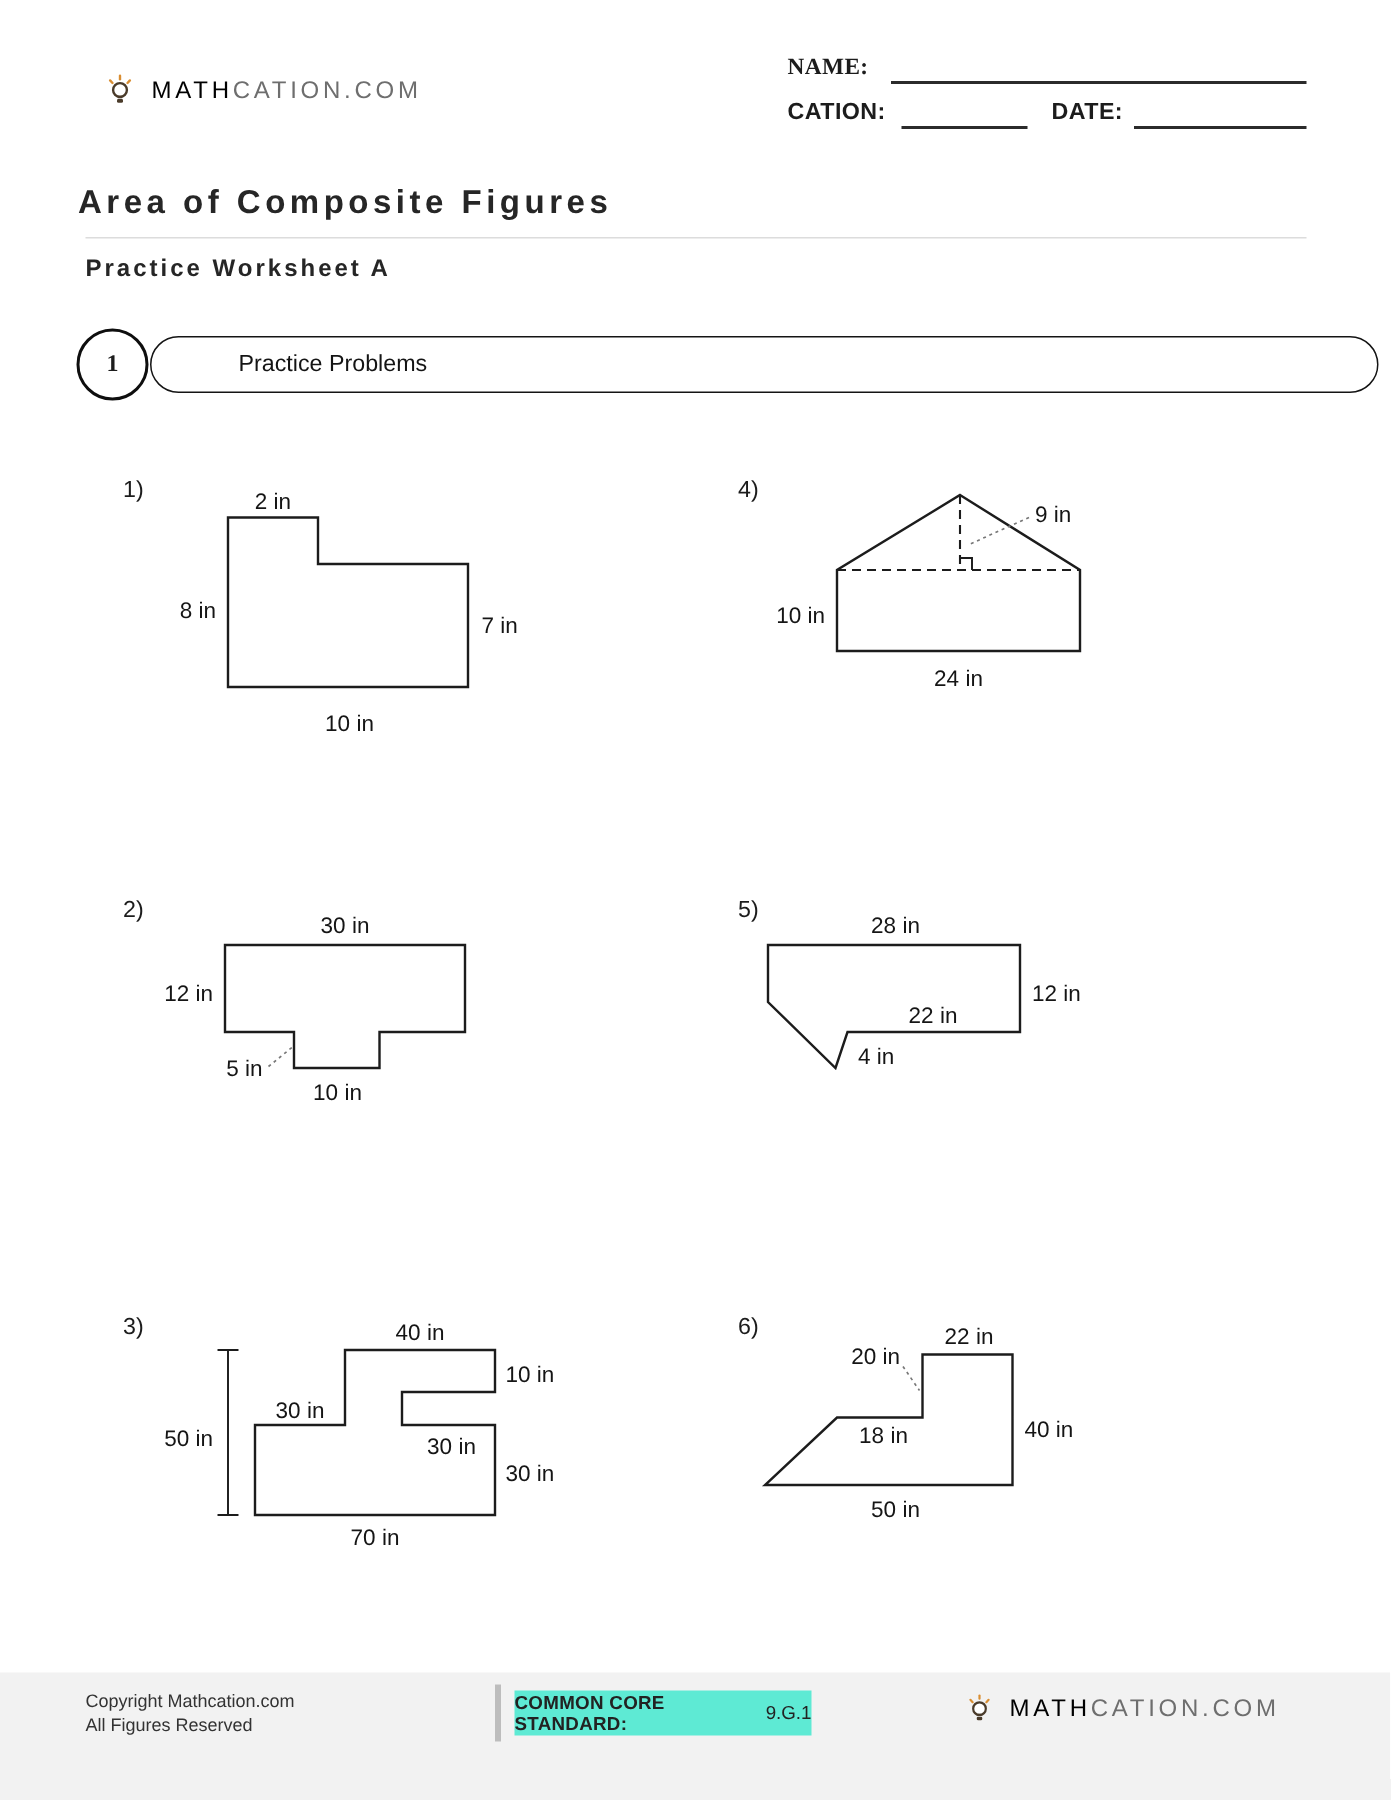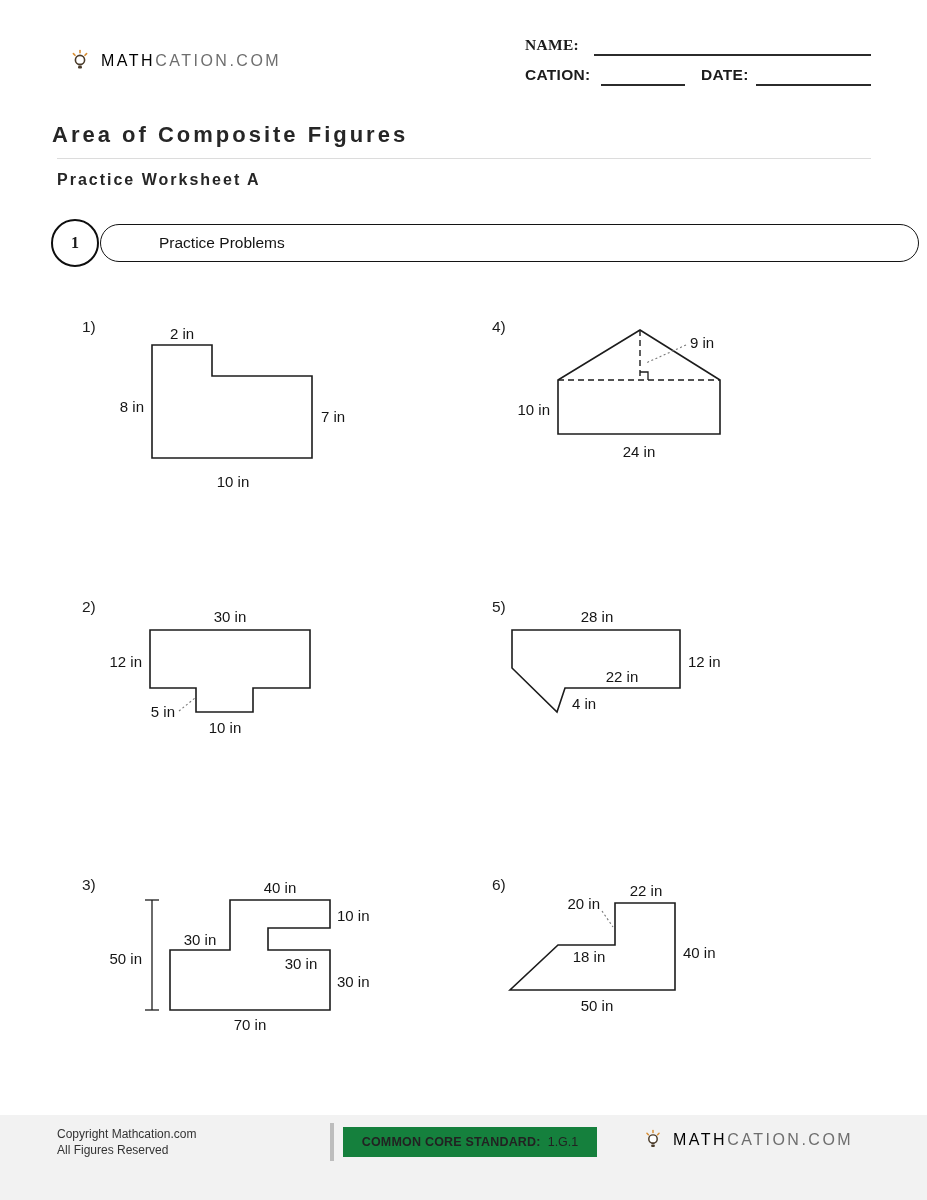--- a/index.html
+++ b/index.html
@@ -33,21 +33,21 @@
   .shape { fill:none; stroke:#1c1c1c; stroke-width:1.6; stroke-linejoin:miter; }
   .dashed { fill:none; stroke:#1c1c1c; stroke-width:1.4; stroke-dasharray:6 4; }
   .leader { fill:none; stroke:#777; stroke-width:1.1; stroke-dasharray:2 2.5; }
   .dim { font-family:"Liberation Sans", sans-serif; font-size:15px; fill:#151515; }
   .thin { fill:none; stroke:#1c1c1c; stroke-width:1.3; }
 
   
   .footer { position:absolute; left:0; top:1115px; width:927px; height:85px; background:#f2f2f2; }
   .copyright { font-size:12px; color:#333; line-height:16px; }
   .ccs-divider { width:4px; height:38px; background:#bdbdbd; }
-  .ccs-badge { width:254px; height:30px; background:#15803d; display:flex; align-items:center; justify-content:center; gap:7px; font-size:12.5px; color:#222; }
+  .ccs-badge { width:198px; height:30px; background:#5eead4; display:flex; align-items:center; justify-content:center; gap:7px; font-size:12.5px; color:#222; }
   .ccs-badge b { font-weight:700; letter-spacing:0.2px; }
   .footer-logo .logo-text { font-size:16px; }
 </style>
 </head>
 <body>
 
 <div class="page">
 
   <div class="abs logo" style="left:68px; top:48px;">
     <svg width="24" height="26" viewBox="0 0 24 24">
@@ -148,21 +148,21 @@
   </svg>
 
   <footer class="footer">
     <div class="abs copyright" style="left:57px; top:11px;">
       <div>Copyright Mathcation.com</div>
       <div>All Figures Reserved</div>
     </div>
     <div class="abs ccs-divider" style="left:330px; top:8px;"></div>
     <div class="abs ccs-badge" style="left:343px; top:12px;">
       <b>COMMON CORE STANDARD:</b>
-      <span>1.G.1</span>
+      <span>9.G.1</span>
     </div>
     <div class="abs logo footer-logo" style="left:642px; top:13px;">
       <svg width="22" height="24" viewBox="0 0 24 24">
         <g stroke="#d98e32" stroke-width="1.6" stroke-linecap="round">
           <line x1="12" y1="1.5" x2="12" y2="3.8"></line>
           <line x1="5.4" y1="4.6" x2="7" y2="6.3"></line>
           <line x1="18.6" y1="4.6" x2="17" y2="6.3"></line>
         </g>
         <circle cx="12" cy="11" r="4.6" stroke="#4a3b2a" stroke-width="1.6" fill="#fff"></circle>
         <path d="M10.4 15.6 h3.2" stroke="#4a3b2a" stroke-width="1.6"></path>

